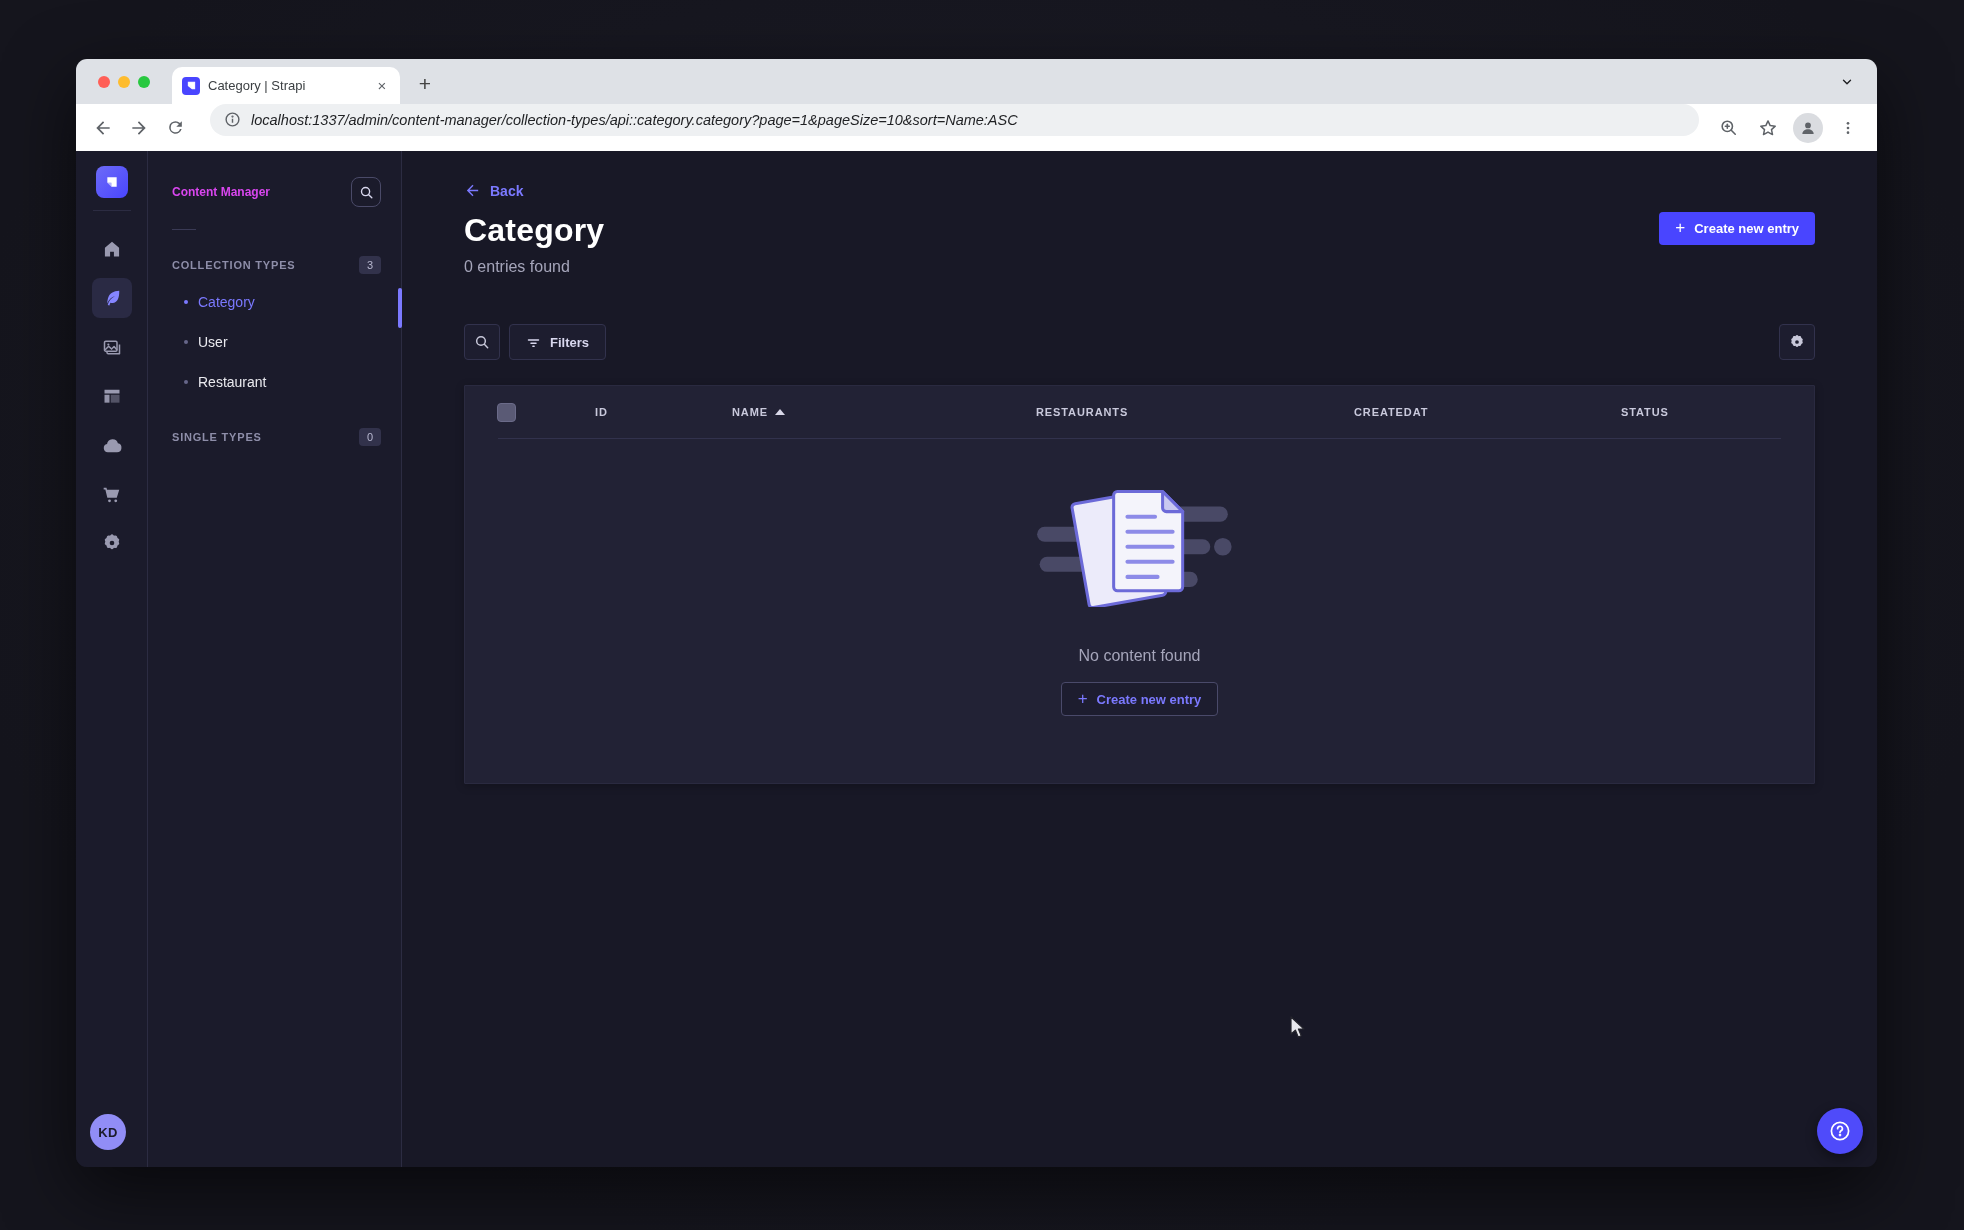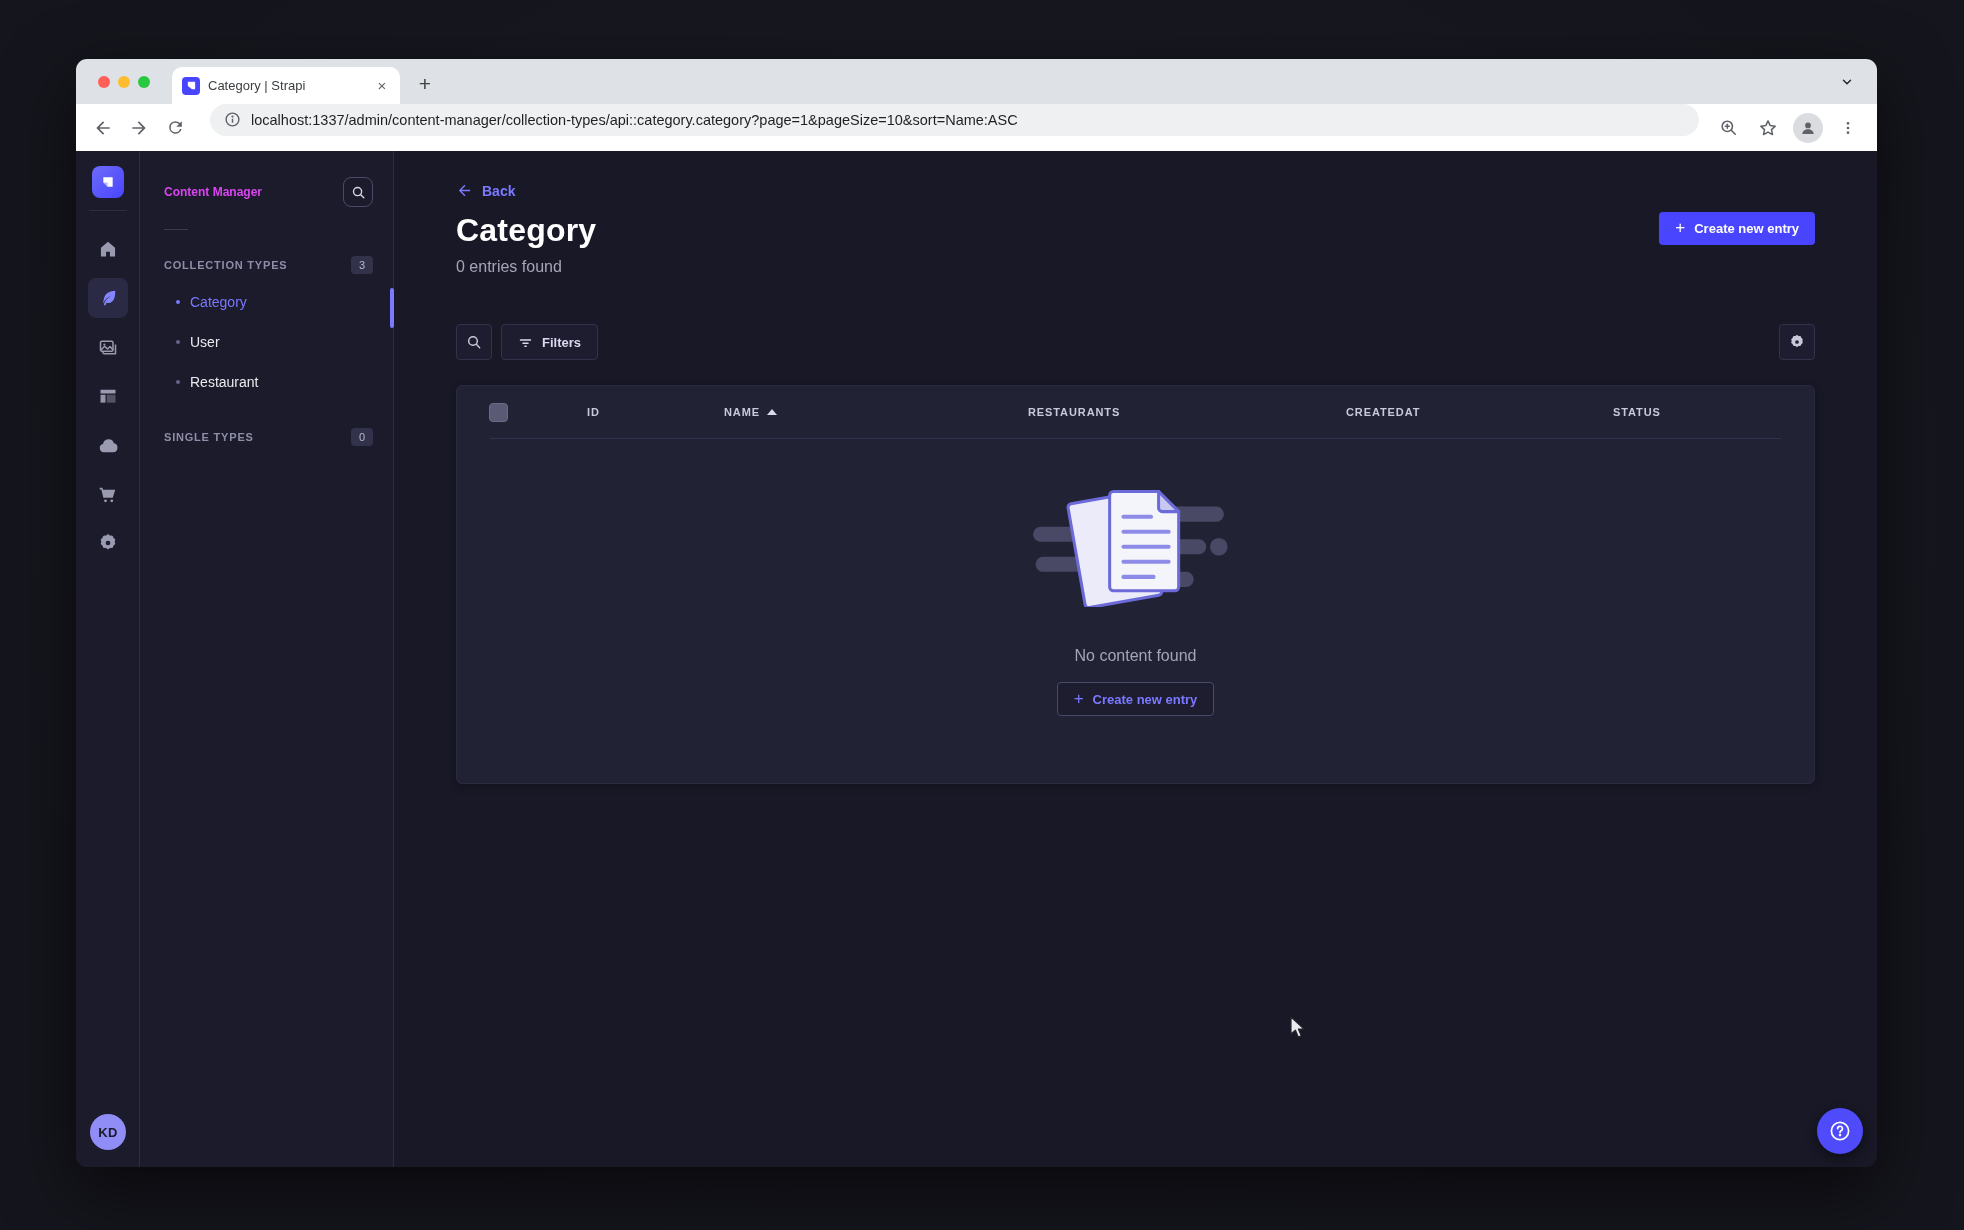--- a/index.html
+++ b/index.html
@@ -39,32 +39,32 @@
   .newtab { position:absolute; left:336px; top:13px; width:26px; height:26px;
     color:#444; font-size:21px; font-weight:300; line-height:24px; text-align:center; border-radius:50%; }
   .tabsearch { position:absolute; right:17px; top:11px; width:26px; height:24px;
     display:flex; align-items:center; justify-content:center; }
 
   
   .toolbar { height:47px; background:#fff; display:flex; align-items:center; padding:0 12px; gap:6px; flex:none; }
   .navbtn { width:30px; height:30px; display:flex; align-items:center; justify-content:center; border-radius:50%; flex:none; }
   .omnibox {
     flex:1; height:32px; margin:0 8px 16px 14px; background:#eef0f2; border-radius:16px;
-    display:flex; align-items:center; padding:4px 14px; gap:10px; min-width:0;
+    display:flex; align-items:center; padding:4px 14px; gap:10px; min-width:0;font-style:italic;
   }
   .url-text { font-size:14.5px; color:#1f2023; white-space:nowrap; overflow:hidden; }
   .tb-right { display:flex; align-items:center; gap:10px; flex:none; padding-right:2px; }
   .avatar-chrome { width:30px; height:30px; border-radius:50%; background:#dadce0;
     display:flex; align-items:center; justify-content:center; }
 
   
   .app { flex:1; background:#181826; display:flex; position:relative; min-height:0; }
 
   
-  .rail { width:64px; background:#1b1b2b; border-right:1px solid #2c2c42;
+  .rail { width:72px; background:#1b1b2b; border-right:1px solid #2c2c42;
     display:flex; flex-direction:column; align-items:center; flex:none; position:relative; }
   .logo { width:32px; height:32px; margin-top:15px; border-radius:8px;
     background:linear-gradient(135deg,#6d6bf7,#4945ff);
     display:flex; align-items:center; justify-content:center; }
   .rail-divider { width:38px; height:1px; background:#2c2c42; margin-top:12px; }
   .rail-icons { display:flex; flex-direction:column; gap:9px; margin-top:18px; }
   .rail-btn { width:40px; height:40px; border-radius:8px; display:flex; align-items:center; justify-content:center; color:#9a9ab0; }
   .rail-btn.active { background:#2a2a44; color:#8585ff; }
   .rail-avatar { position:absolute; bottom:17px; left:14px; width:36px; height:36px; border-radius:50%;
     background:#918df6; color:#1b1b2b; font-size:13px; font-weight:bold;
@@ -102,21 +102,21 @@
 
   .actions-row { margin-top:48px; display:flex; align-items:center; gap:9px; }
   .icon-btn { width:36px; height:36px; border:1px solid #32324d; border-radius:4px; background:#1d1d2f;
     display:flex; align-items:center; justify-content:center; color:#c8c8da; }
   .btn-filters { height:36px; border:1px solid #32324d; border-radius:4px; background:#1d1d2f;
     color:#d9d8ef; font-family:inherit; font-size:13px; font-weight:600;
     display:flex; align-items:center; gap:9px; padding:0 16px; cursor:default; }
   .actions-spacer { flex:1; }
 
   
-  .card { margin-top:25px; height:399px; background:#222235; border:1px solid #2a2a40; border-radius:6px;
+  .card { margin-top:25px; height:399px; background:#222235; border:1px solid #2a2a40; border-radius:1px;
     box-shadow:0 2px 8px rgba(0,0,0,.25); overflow:hidden; }
   .thead { height:52px; display:grid; grid-template-columns:130px 137px 304px 318px 267px 1fr; align-items:center; }
   .th { color:#c9c9dc; font-size:11px; font-weight:700; letter-spacing:.9px; display:flex; align-items:center; gap:7px; }
   .checkbox { width:19px; height:19px; margin-left:32px; background:#5a5a75; border:1px solid #6b6b89; border-radius:4px; }
   .sort-asc { width:0; height:0; border-left:5px solid transparent; border-right:5px solid transparent;
     border-bottom:6px solid #d9d8e8; }
   .thead-divider { height:1px; background:#32324d; margin:0 33px; }
 
   
   .empty { display:flex; flex-direction:column; align-items:center; }

